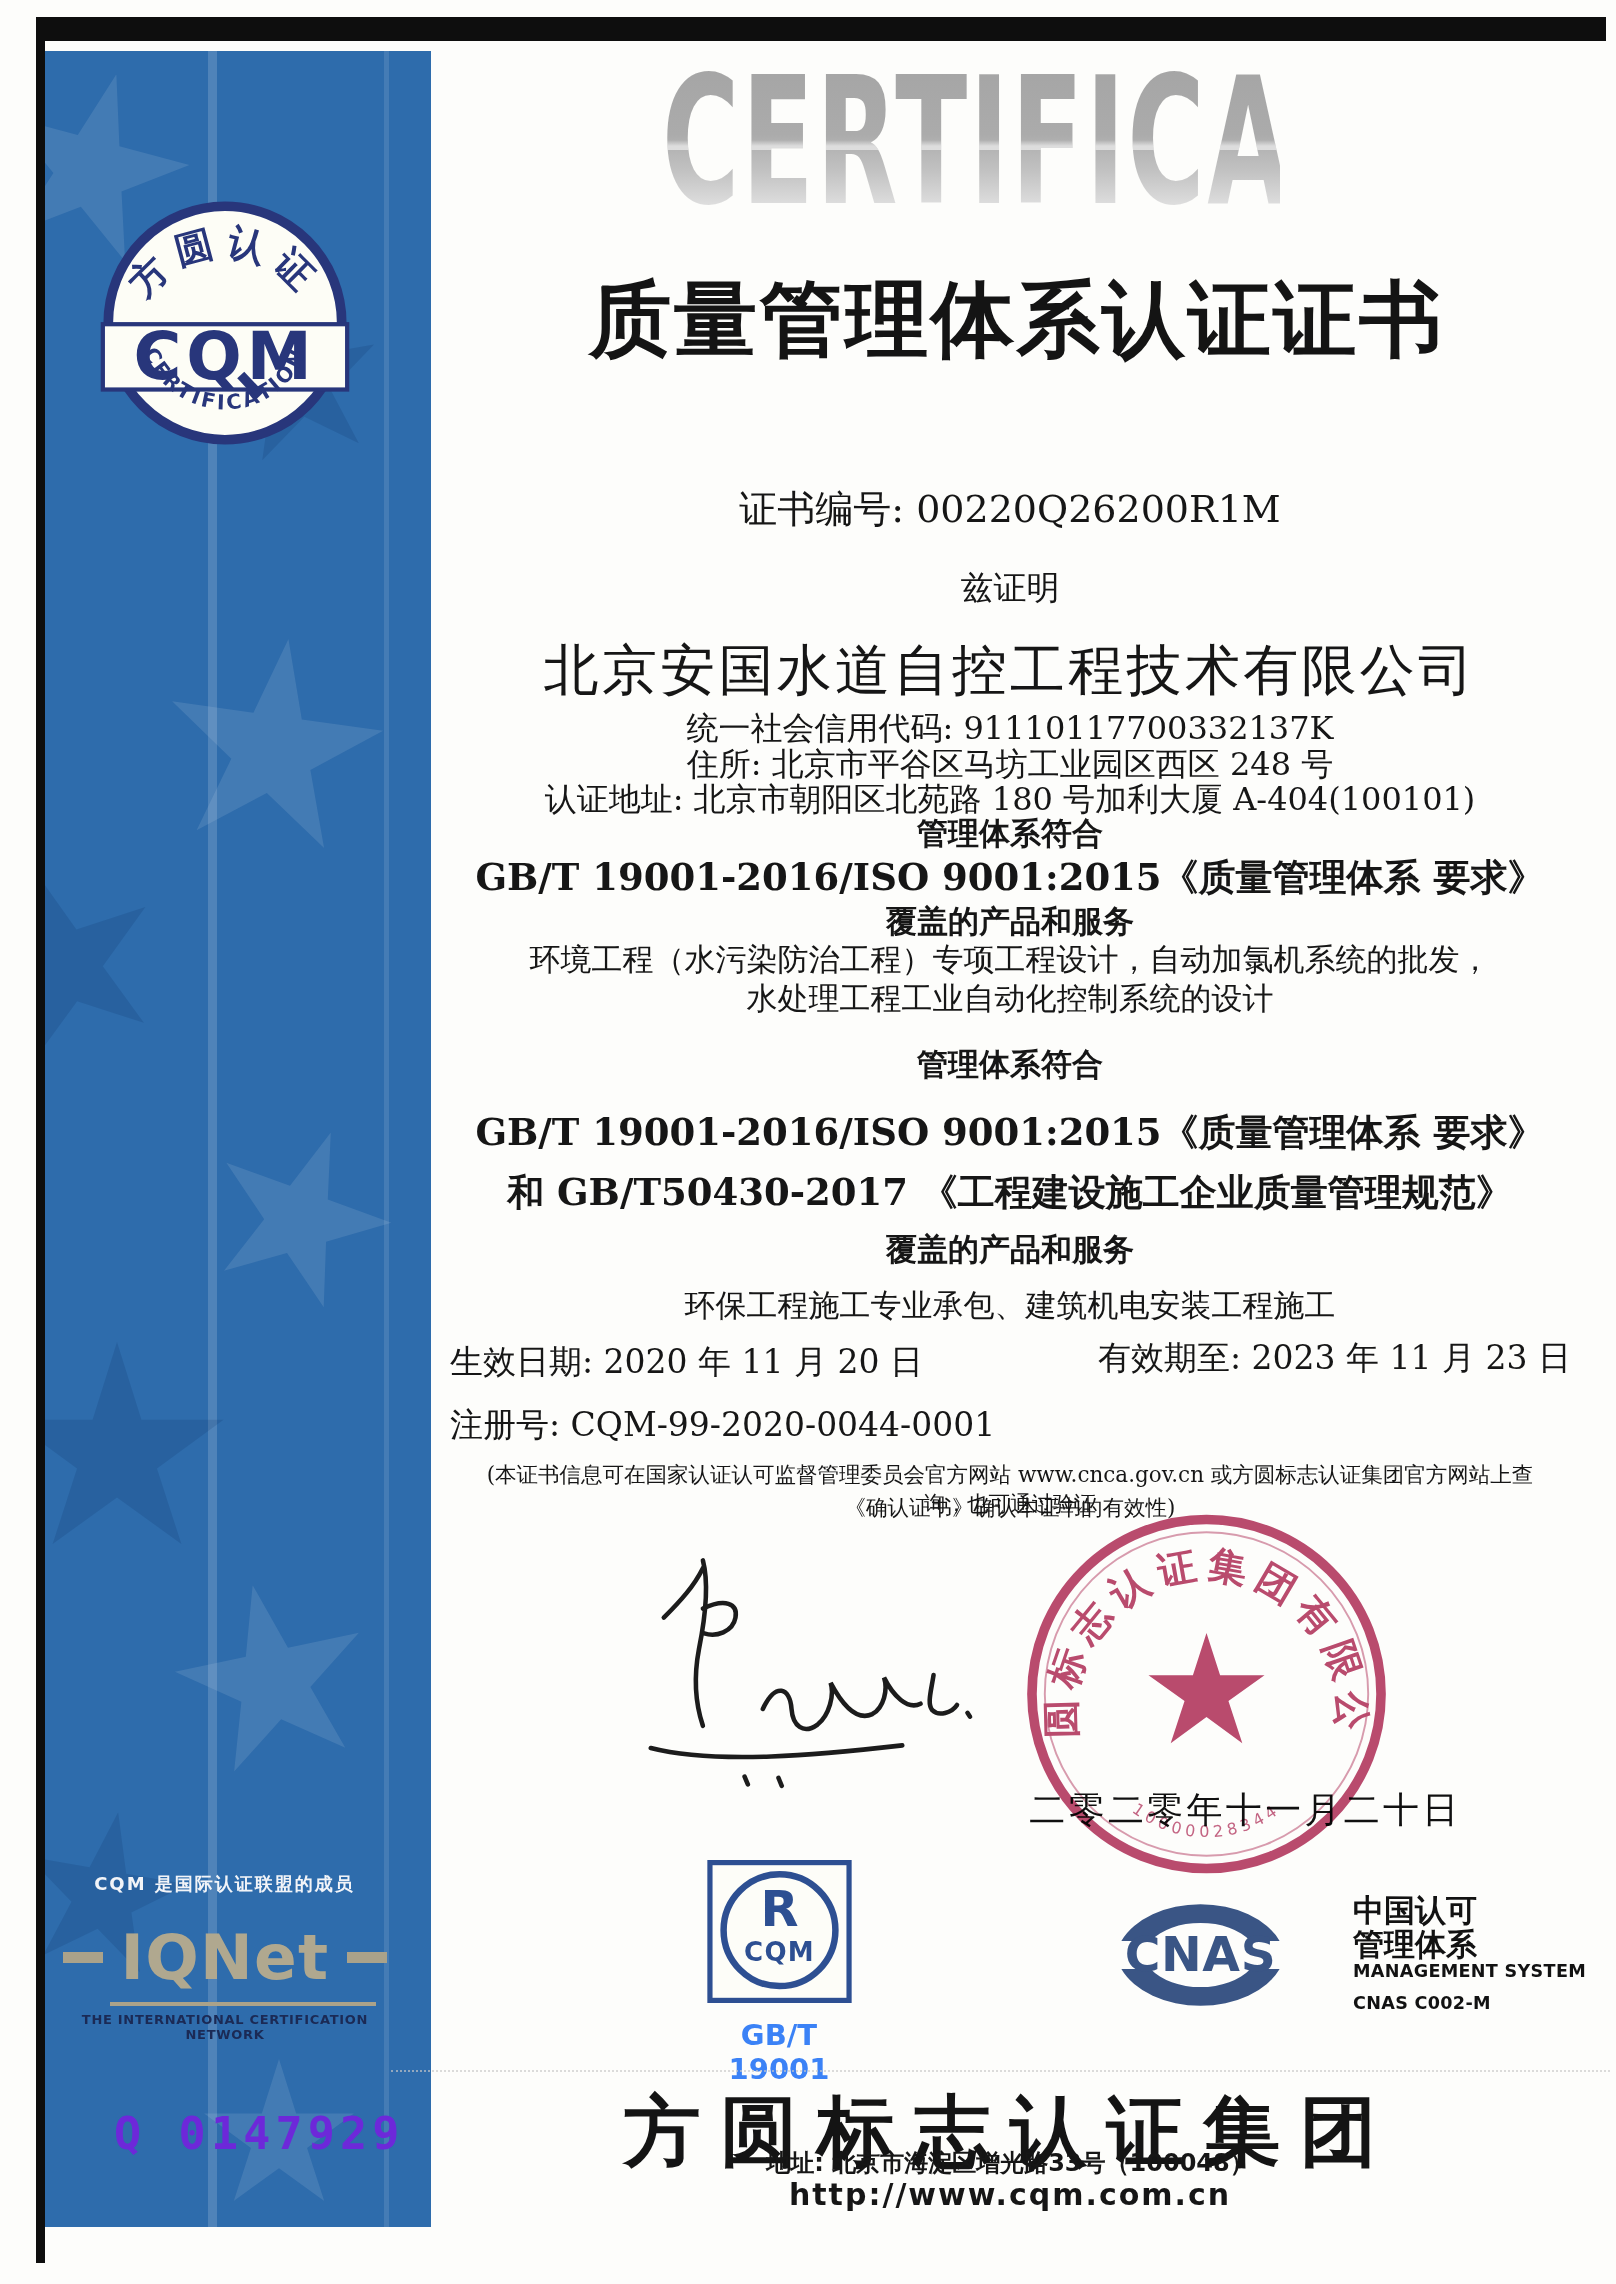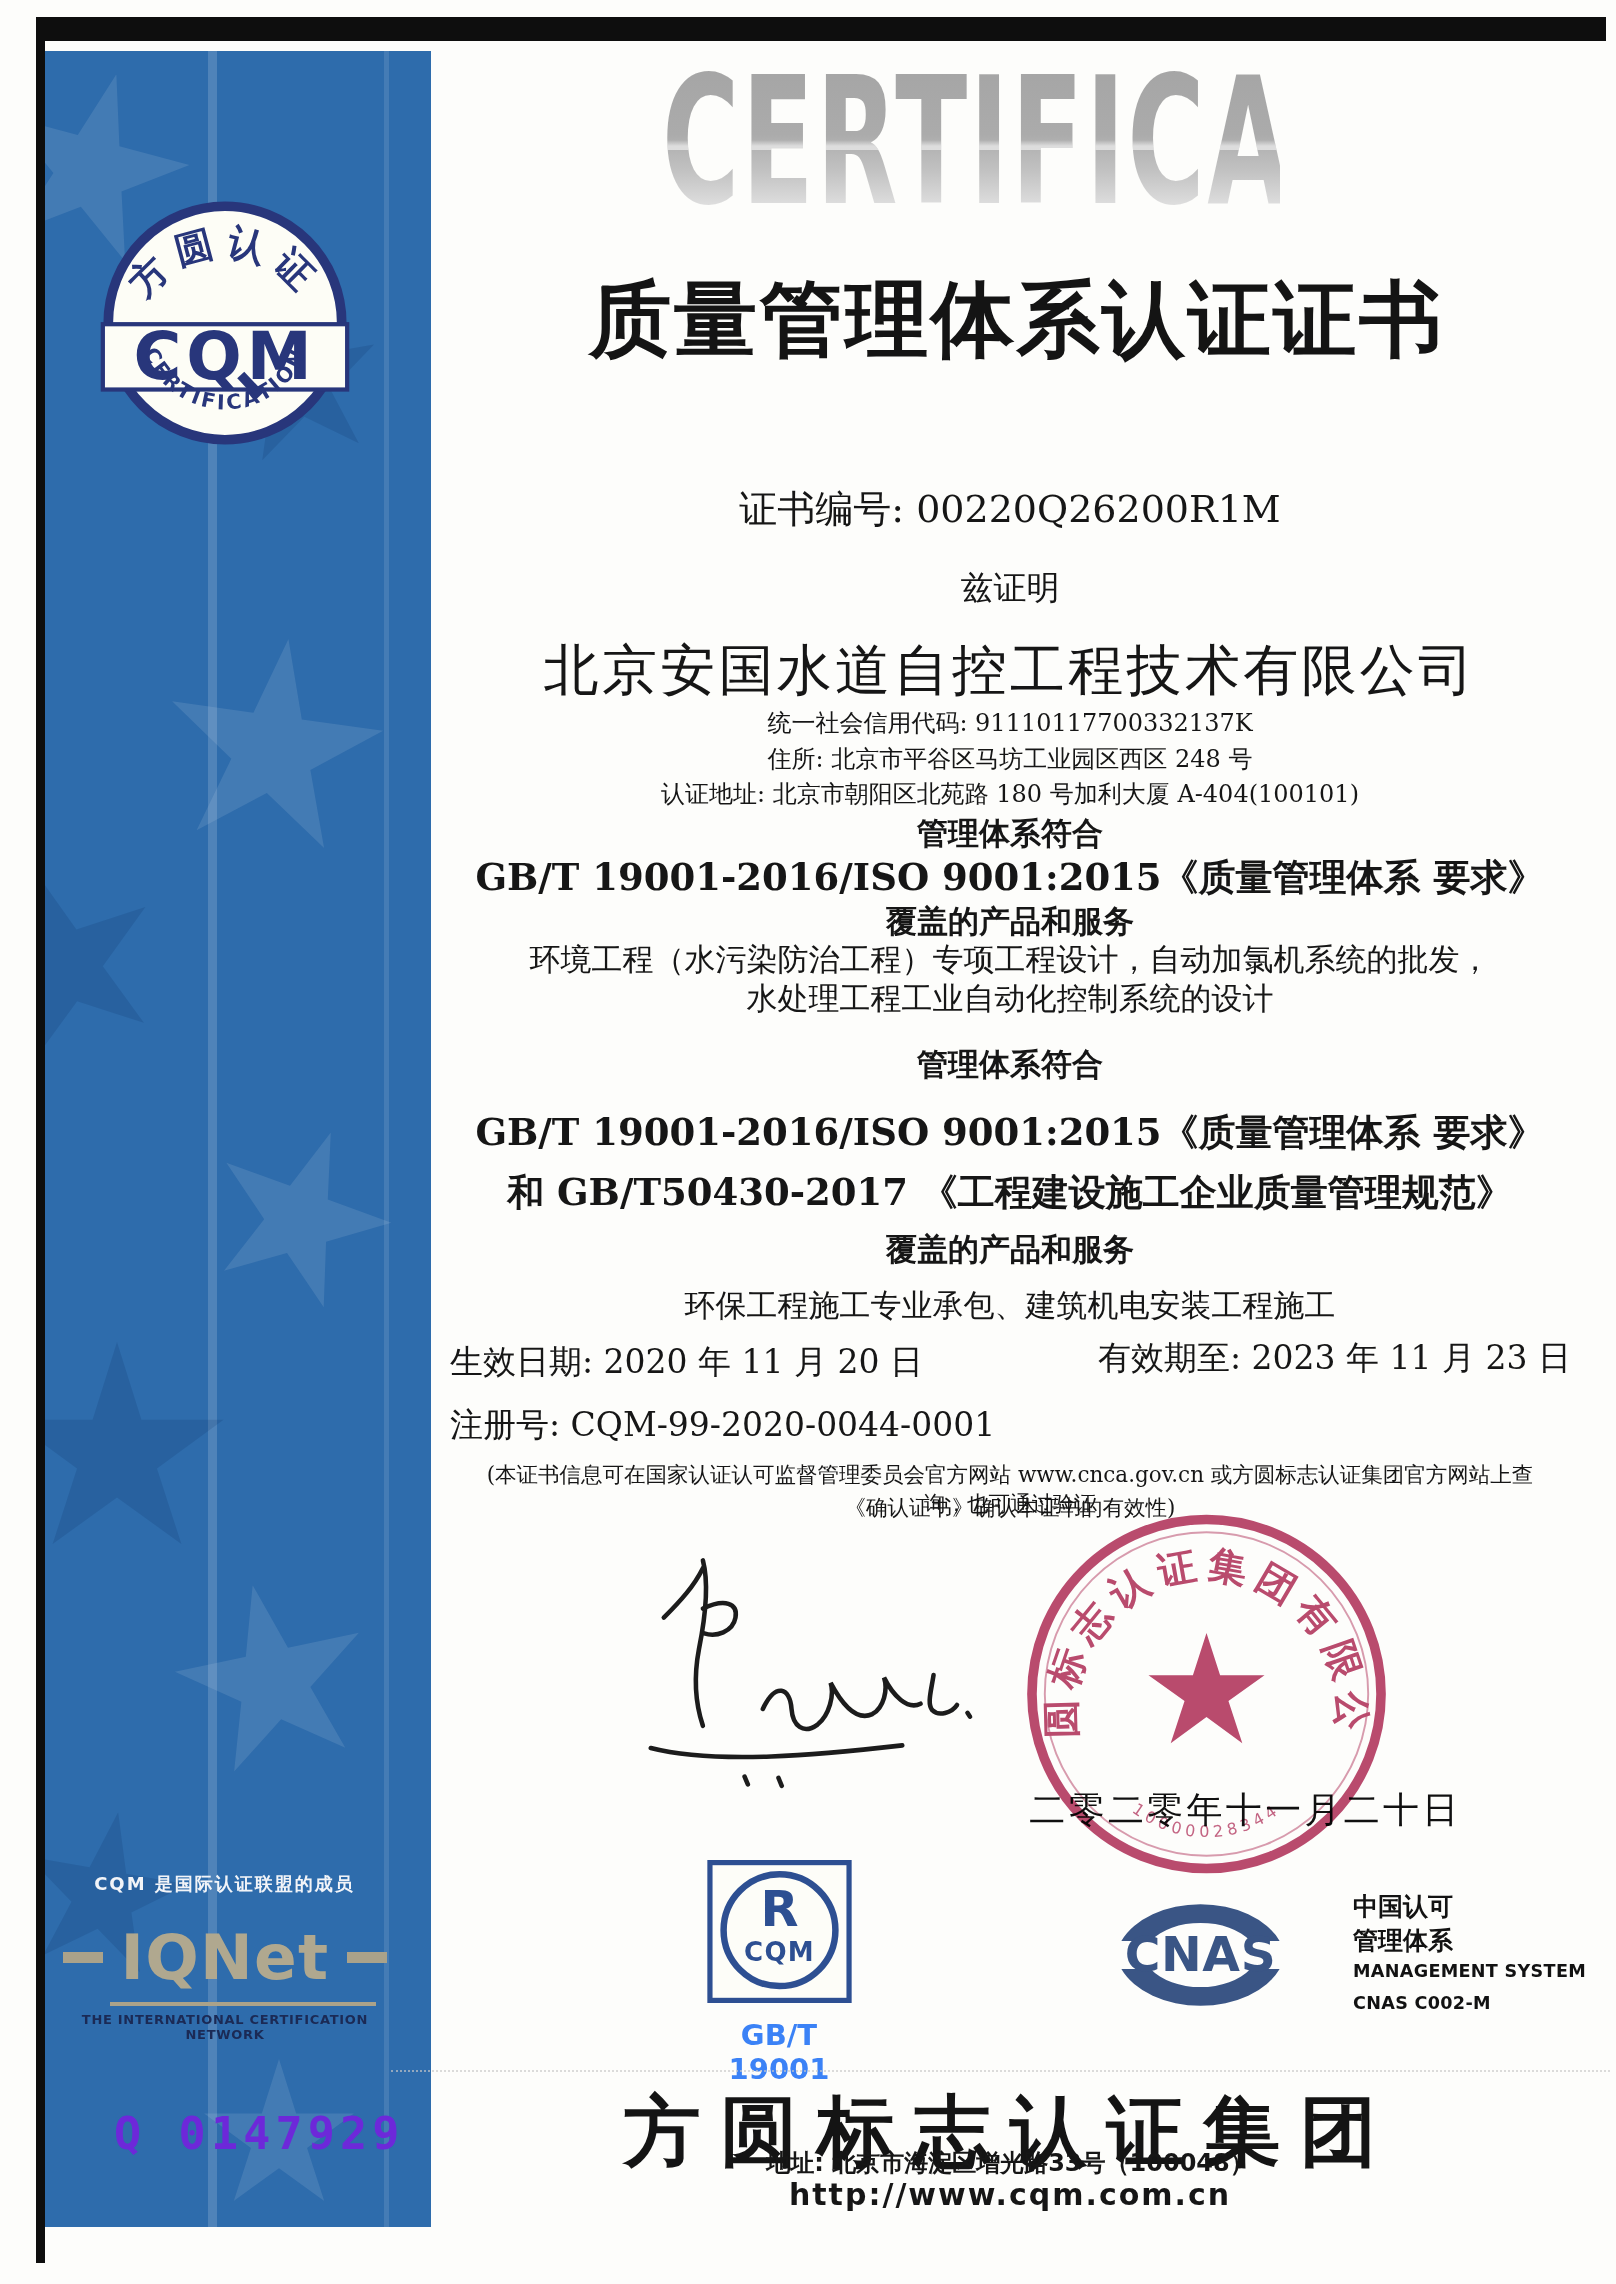--- a/index.html
+++ b/index.html
@@ -35,36 +35,36 @@
     background-image:
       repeating-linear-gradient(180deg, rgba(255,255,255,0) 0 78px, rgba(255,255,255,0.0) 78px 85px, rgba(255,255,255,0.55) 91px 95px, rgba(255,255,255,0) 95px 104px),
       linear-gradient(180deg,#a4a4a4 0%,#ababab 45%,#c2c2c2 66%,#dcdcdc 84%,#efefef 100%);
     -webkit-background-clip:text;background-clip:text;color:transparent;}
   .page-title{left:495px;top:265px;width:1043px;text-align:center;color:#141414;
     font-family:"DejaVu Sans","Liberation Sans",sans-serif;font-weight:900;font-size:83px;letter-spacing:2.6px;}
   .cline{left:469px;width:1082px;text-align:center;}
   .f58{font-size:38px;}
   .f50{font-size:33px;}
   .f48{font-size:31px;}
-  .f46{font-size:24px;}
+  .f46{font-size:32px;}
   .f33{font-size:21.5px;}
   .bold{font-weight:bold;}
   .company{font-size:55px;letter-spacing:3.3px;}
   .std{font-size:37px;font-weight:bold;}
   .left-line{left:450px;text-align:right;}
   .right-line{left:1069px;width:502px;text-align:right;}
   .signature{left:626px;top:1538px;width:404px;height:261px;}
   .seal{left:1014px;top:1511px;width:385px;height:366px;mix-blend-mode:multiply;opacity:0.92;}
   .issue-date{left:978px;top:1786px;width:535px;text-align:center;font-size:36px;letter-spacing:3.3px;color:#101010;}
   .rmark{left:707px;top:1860px;width:145px;height:143px;}
   .gbt-label{left:697px;top:2018px;width:164px;text-align:center;
     font-family:"DejaVu Sans","Liberation Sans",sans-serif;font-weight:bold;font-size:29px;color:#3b82f6;}
   .cnas-svg{left:1098px;top:1885px;width:205px;height:140px;}
   .cnas-text{position:absolute;left:1353px;font-family:"DejaVu Sans","Liberation Sans",sans-serif;font-weight:bold;color:#121212;}
-  .cnas-cn{font-size:25px;}
+  .cnas-cn{font-size:31px;}
   .cnas-en{font-size:17.6px;letter-spacing:0.3px;}
   .dotted-sep{left:391px;top:2070px;width:1219px;border-top:2px dotted #c9c9c9;opacity:0.65;}
   .footer-org{left:469px;top:2081px;width:1082px;text-align:center;color:#141414;
     font-family:"DejaVu Sans","Liberation Sans",sans-serif;font-weight:900;font-size:77px;letter-spacing:19.6px;}
   .footer-address{left:469px;top:2147px;width:1082px;text-align:center;font-size:24px;font-weight:bold;
     font-family:"DejaVu Sans","Liberation Sans",sans-serif;}
   .footer-url{left:469px;top:2177px;width:1082px;text-align:center;font-size:30px;font-weight:900;letter-spacing:2px;
     font-family:"DejaVu Sans","Liberation Sans",sans-serif;}
 </style>
 </head>

